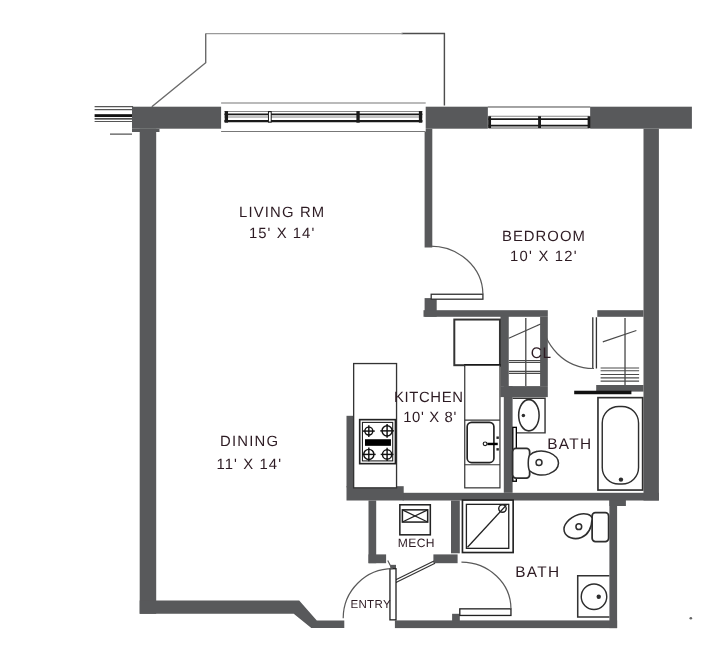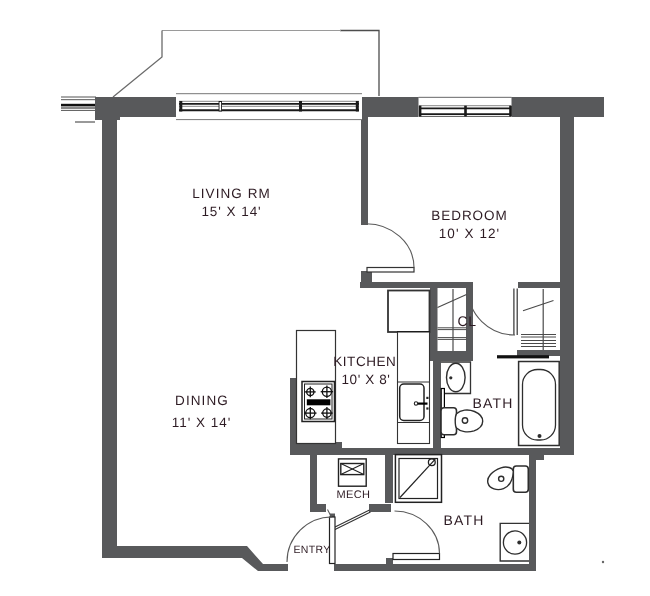--- a/index.html
+++ b/index.html
@@ -1,16 +1,16 @@
 <!DOCTYPE html>
 <html><head>
 <meta charset="utf-8">
 <style>
 html,body{margin:0;padding:0;background:#ffffff;-webkit-font-smoothing:antialiased;}
-#plan{width:520px;height:596px;position:relative;}
+#plan{width:520px;height:596px;position:relative;padding-left:25px;}
 svg{will-change:transform;}
 text{font-family:"Liberation Sans",sans-serif;fill:#2d1b23;text-rendering:geometricPrecision;}
 .wall{fill:#58595b;}
 .arc{fill:none;stroke:#5a5a5a;stroke-width:1.1;}
 </style>
 </head>
 <body>
 <div id="plan">
 <svg width="650" height="596" viewBox="0 0 650 596">
 

